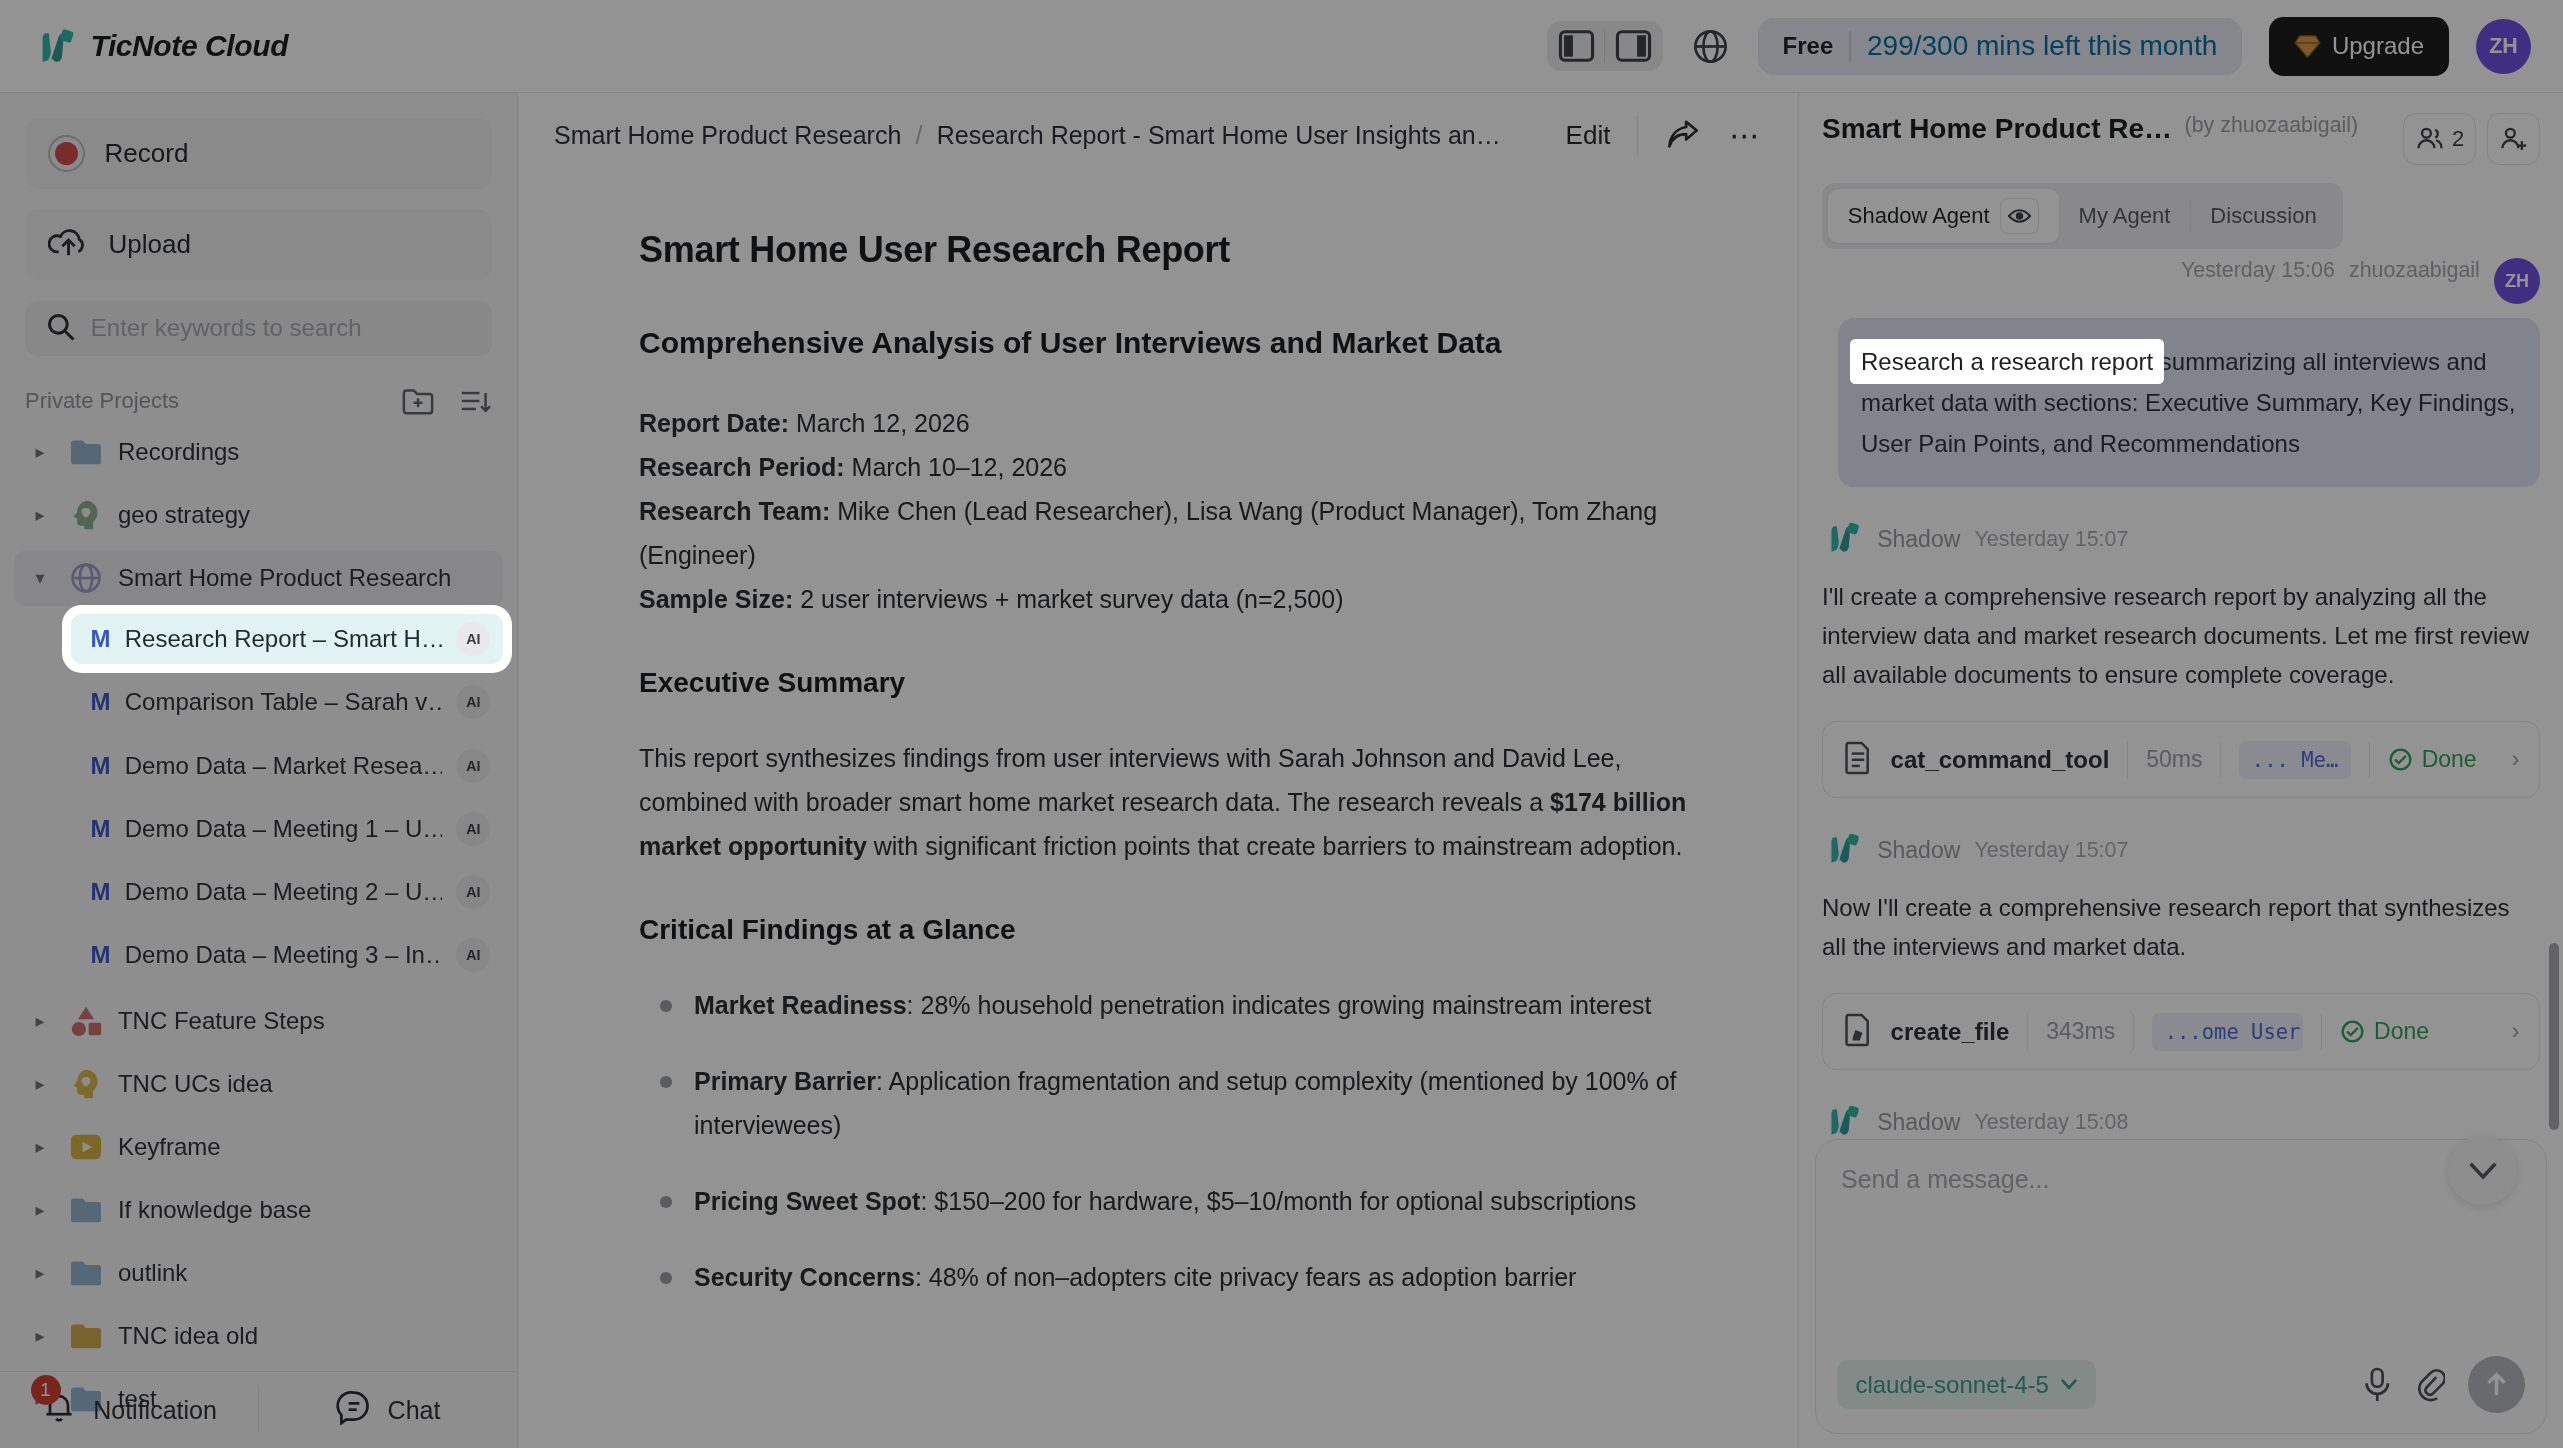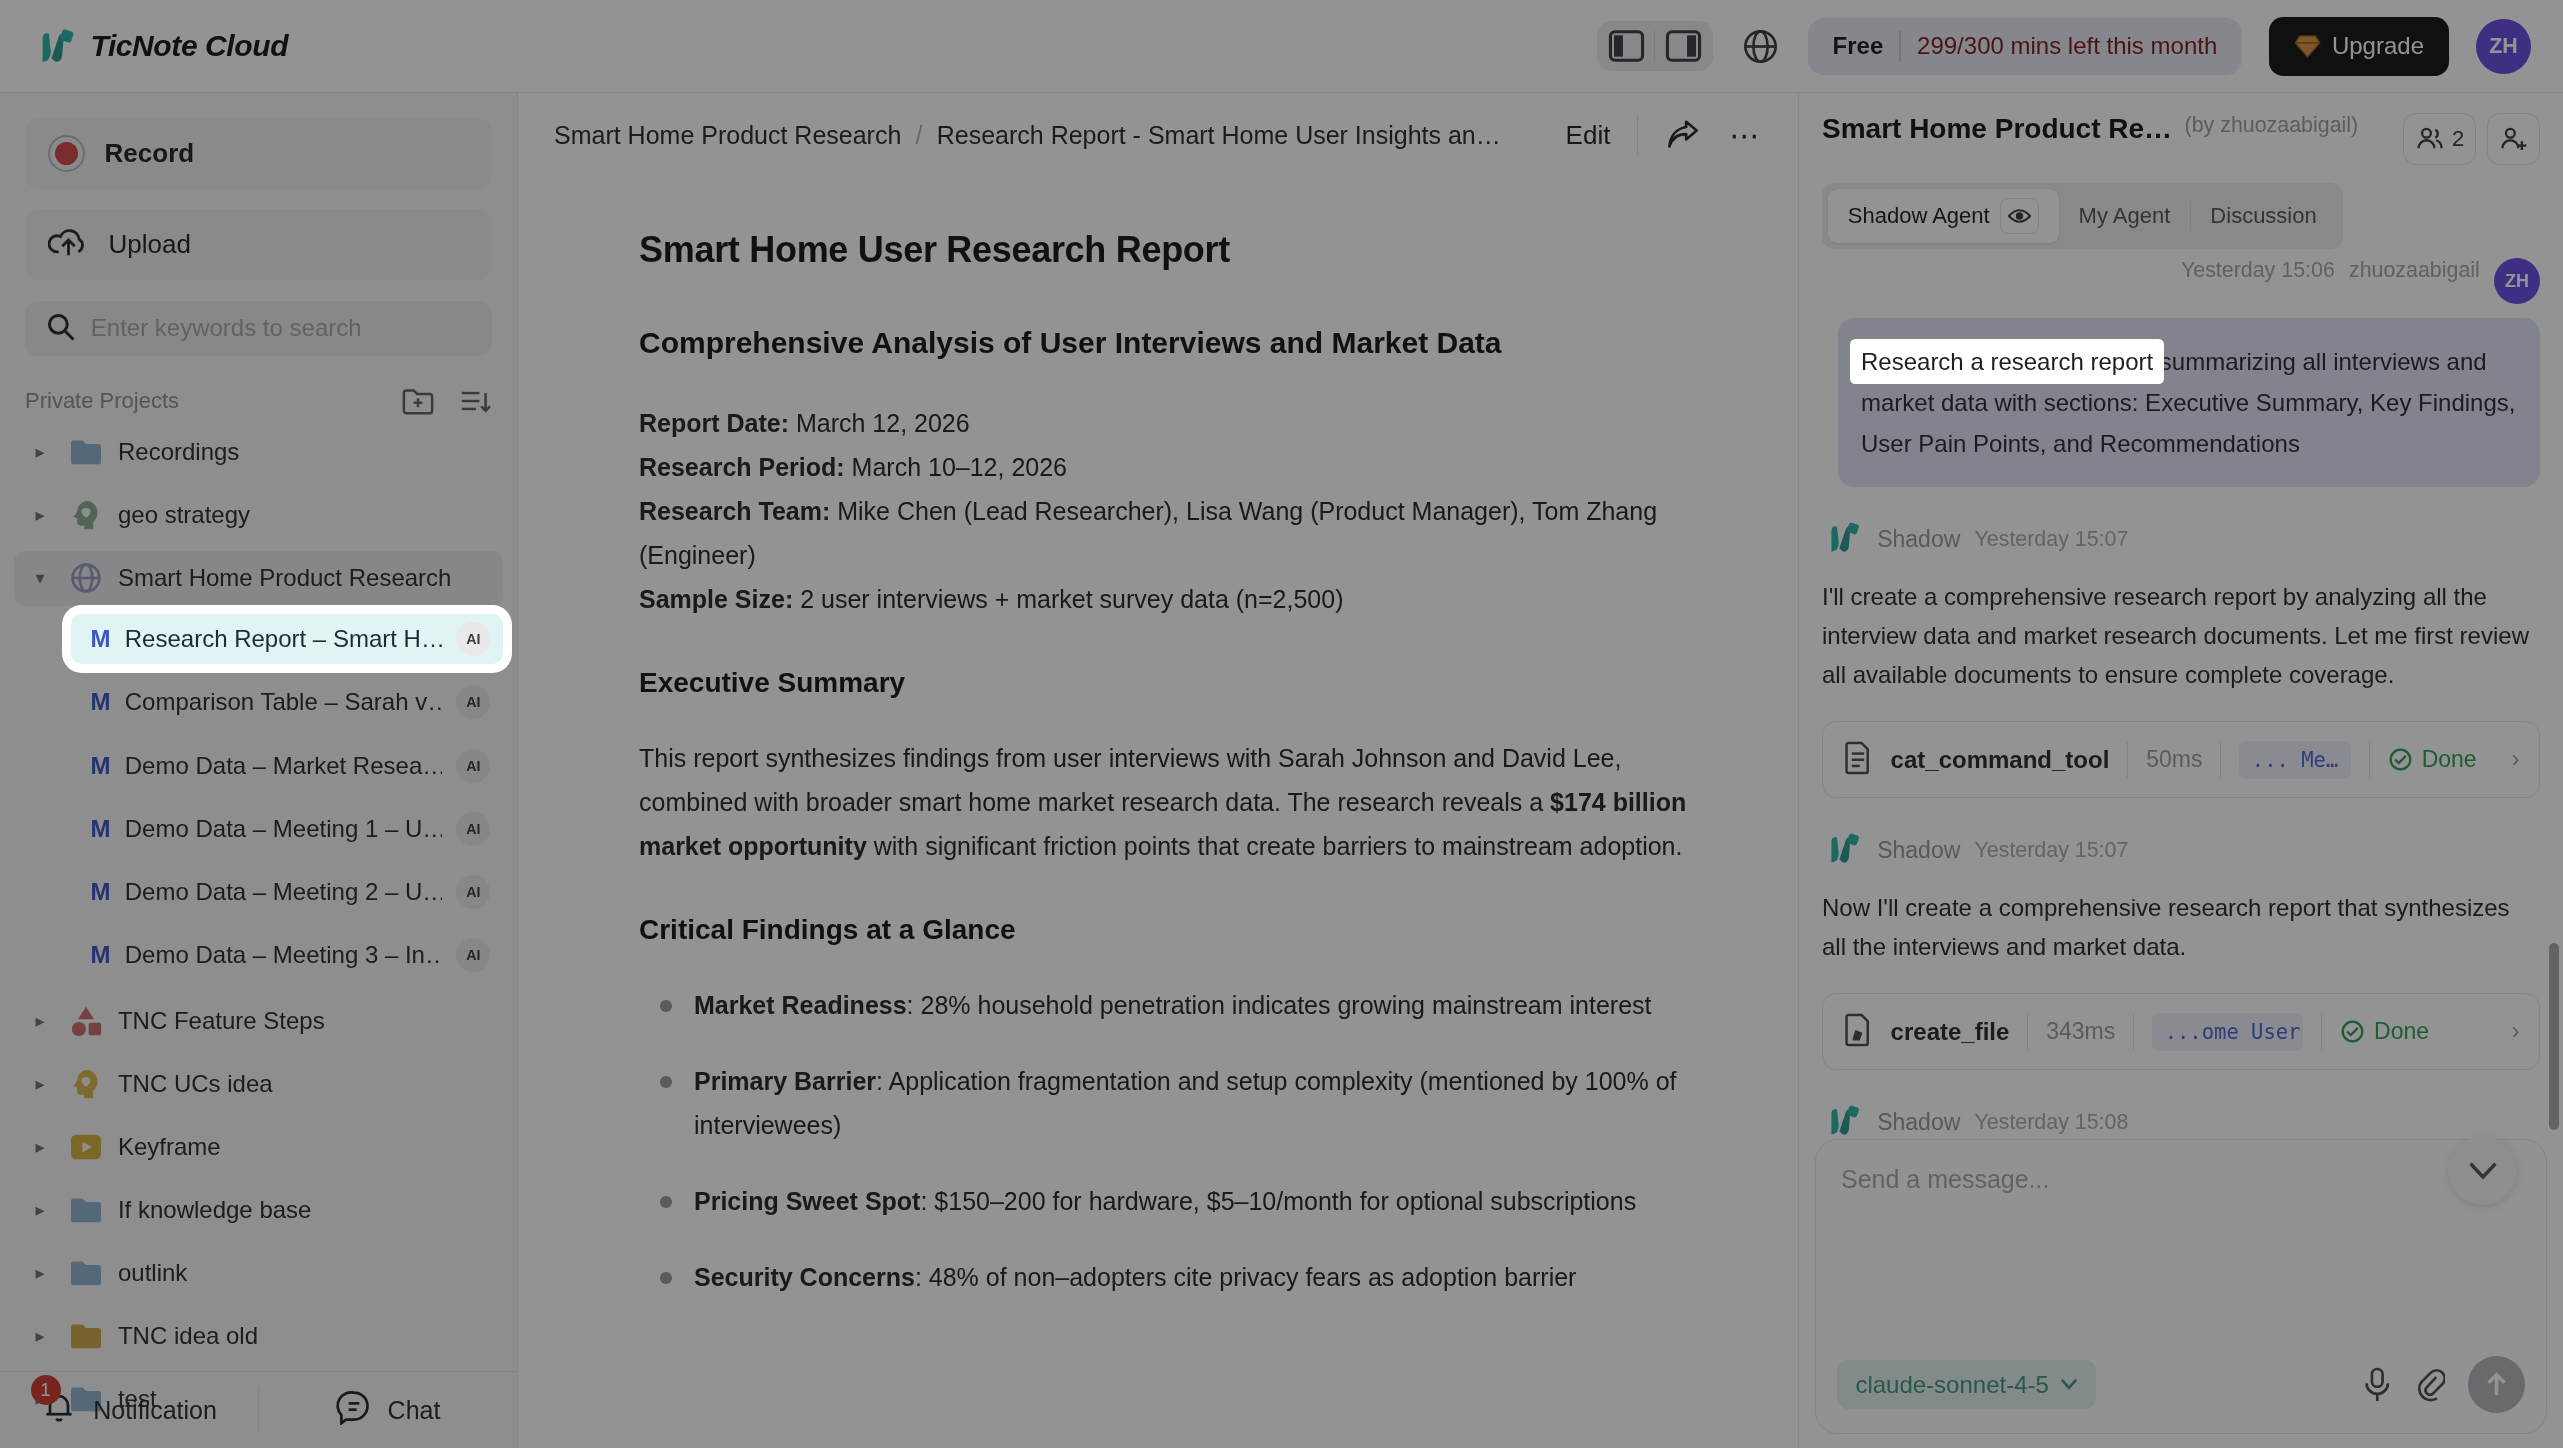--- a/index.html
+++ b/index.html
@@ -15,32 +15,32 @@
   .logo-wrap { display:flex; align-items:center; gap:12.5px; }
   .logo-text { font-size:30px; font-weight:bold; font-style:italic; letter-spacing:-0.4px; color:#17181a; }
   .header-right { margin-left:auto; display:flex; align-items:center; gap:27px; }
   .toggle-group { display:flex; align-items:center; background:#ececee; border-radius:14.2px; padding:7.1px 9px; gap:7.1px; }
   .toggle-group .sep { width:1.8px; height:32px; background:#d8d8db; }
   .icon-btn { display:flex; align-items:center; justify-content:center; cursor:pointer; }
   .usage-pill { display:flex; align-items:center; gap:16px; background:#e7eaf3; border-radius:16px;
     height:57px; padding:0 25px; }
   .usage-free { font-size:24px; font-weight:bold; color:#1d1e20; }
   .usage-sep { width:1.8px; height:30px; background:#c9cdd8; }
-  .usage-text { font-size:24px; color:#7f1d1d; }
+  .usage-text { font-size:28px; color:#0369a1; }
   .upgrade-btn { display:flex; align-items:center; gap:10.7px; background:#161618; color:#fff;
     border-radius:14.2px; height:59px; padding:0 25px; font-size:24px; cursor:pointer; }
   .avatar { width:55px; height:55px; border-radius:50%; background:#6a4ce0; color:#fff;
     display:flex; align-items:center; justify-content:center; font-size:21.4px; font-weight:bold; }
 
   
   .sidebar { position:absolute; top:93px; left:0; bottom:0; width:518px; background:#f6f6f8;
     border-right:0.9px solid #e6e6e9; }
   .side-btn { margin:0 25px; height:71px; background:#efeff1; border-radius:14.2px; display:flex;
     align-items:center; gap:19.6px; padding:0 23px; font-size:26px; color:#222428; cursor:pointer; }
-  .side-btn.record { margin-top:25px;font-weight:bold; }
+  .side-btn.record { margin-top:25px; }
   .side-btn.upload { margin-top:19.6px; }
   .rec-ring { width:37px; height:37px; border:2.7px solid #b9babd; border-radius:50%;
     display:flex; align-items:center; justify-content:center; }
   .rec-dot { width:23px; height:23px; background:#d24848; border-radius:50%; }
   .search-box { margin:21.4px 25px 0; height:55px; background:#ececee; border-radius:12.5px;
     display:flex; align-items:center; gap:14.2px; padding:0 19.6px; }
   .search-ph { font-size:24px; color:#a7a8ad; }
   .section-row { margin:30px 25px 5.3px; display:flex; align-items:center; }
   .section-title { font-size:22px; color:#8e9095; }
   .section-icons { margin-left:auto; display:flex; gap:23px; }

